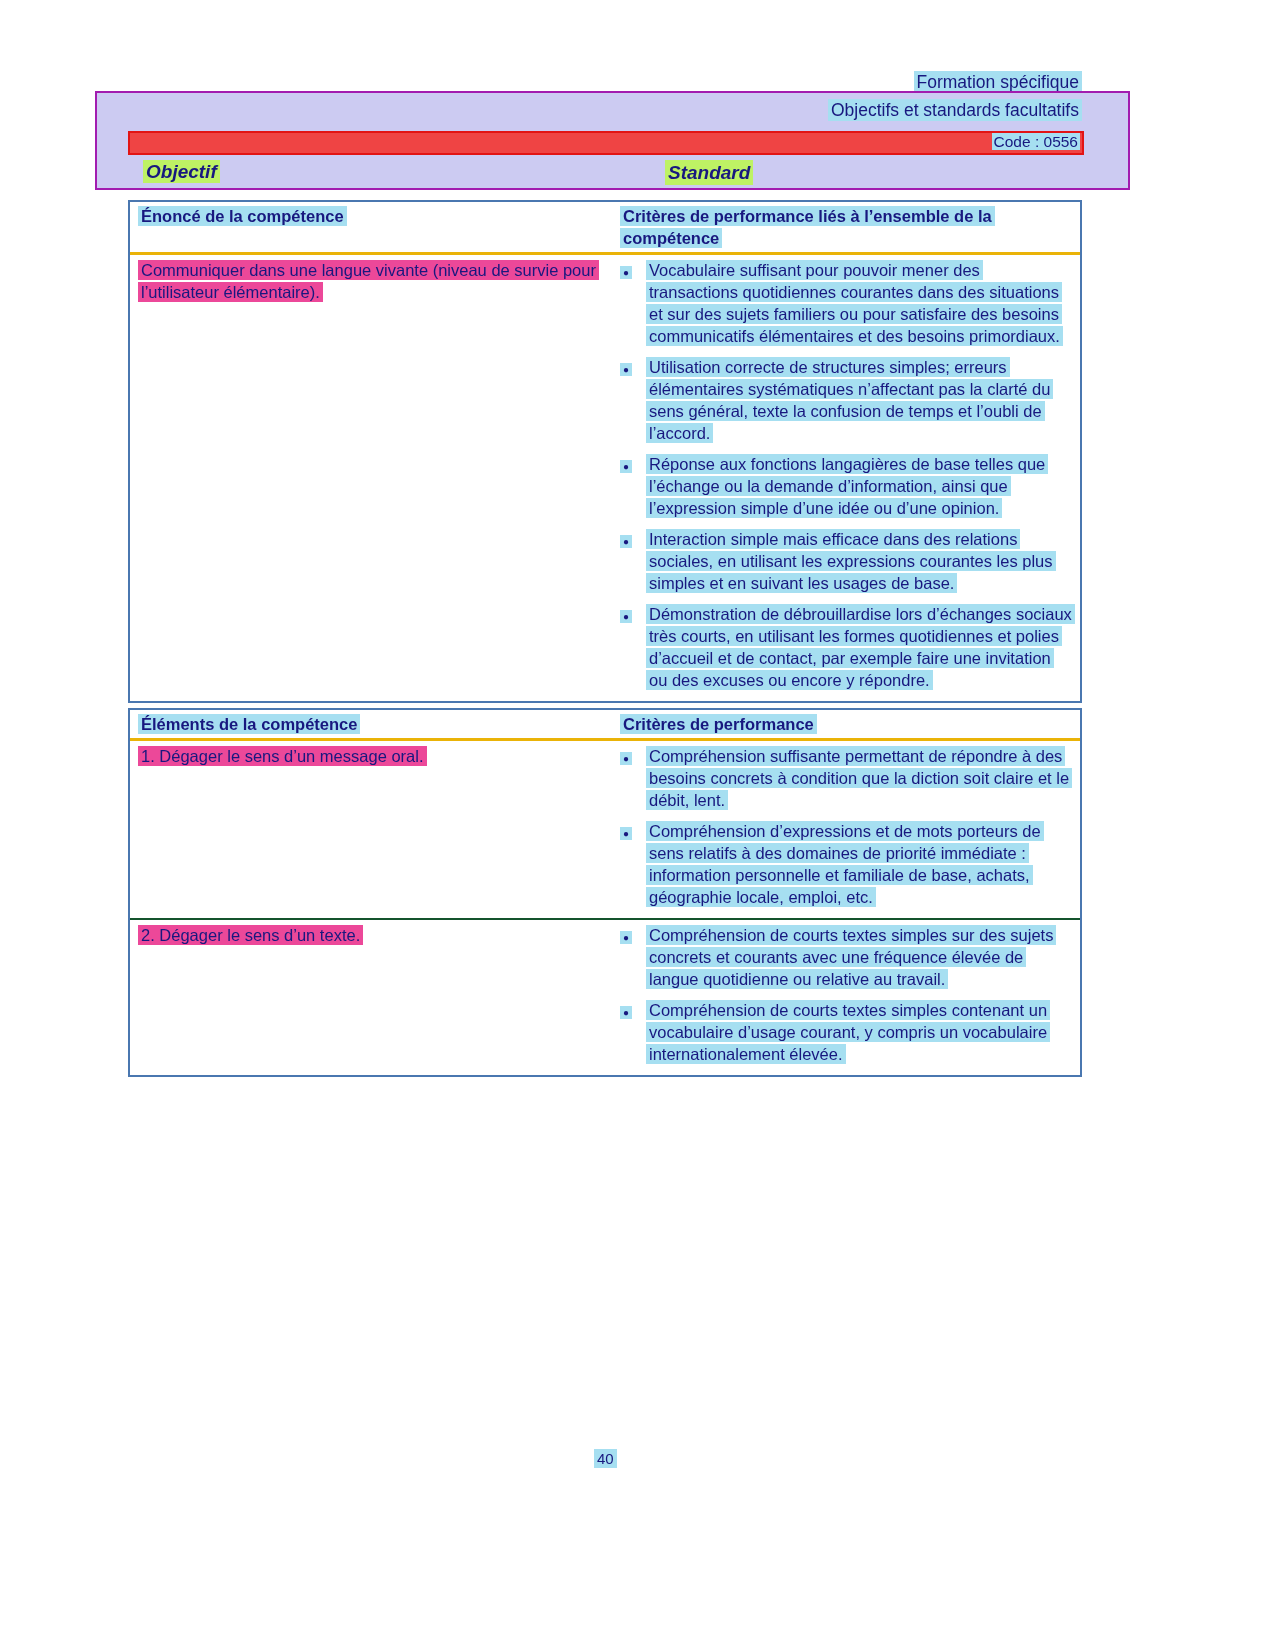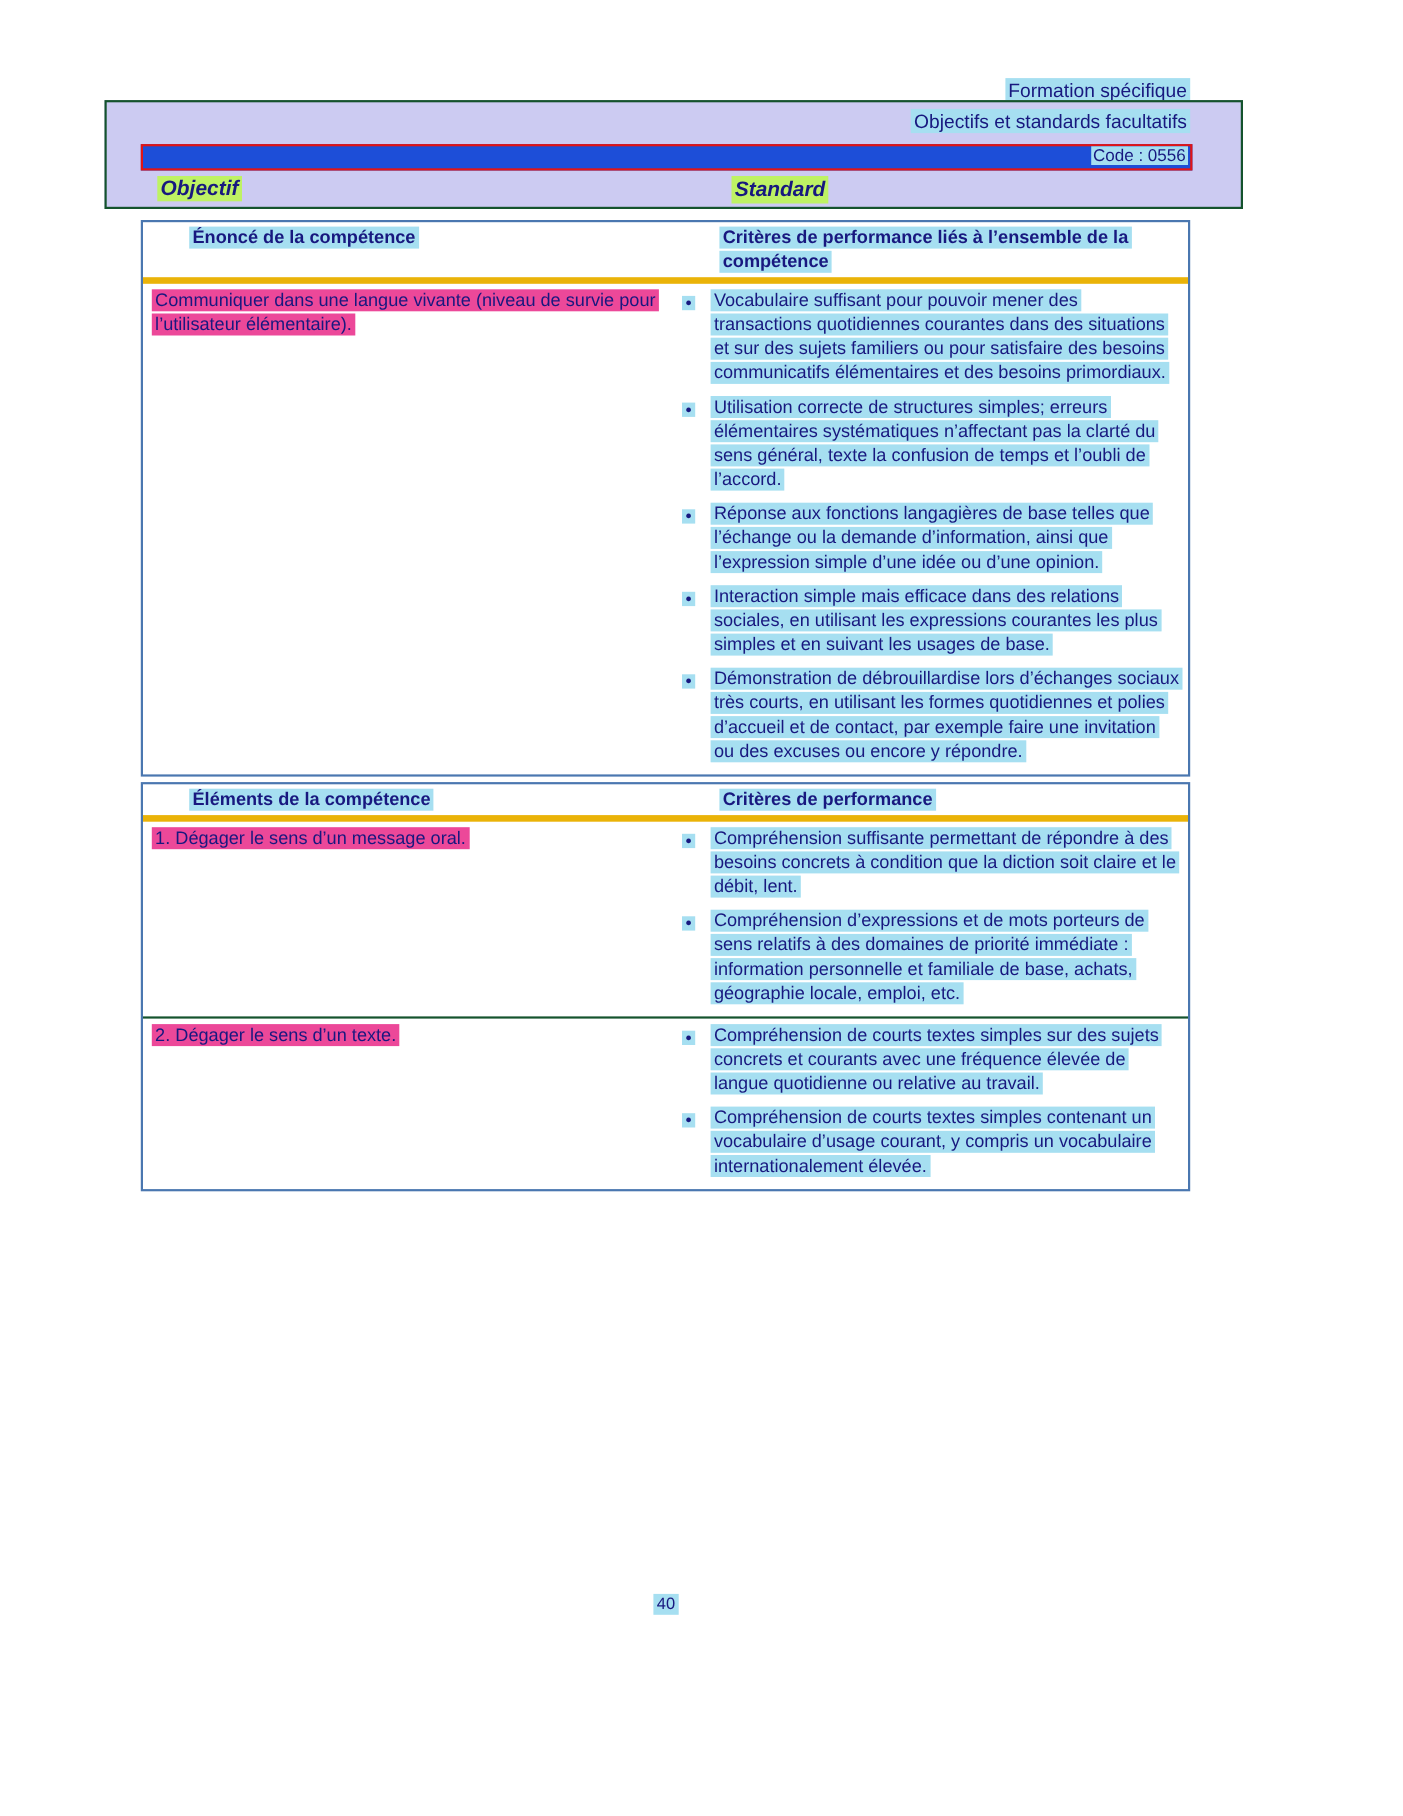--- a/index.html
+++ b/index.html
@@ -35,37 +35,37 @@
   }
 
   
   .banner {
     position: absolute;
     left: 95px;
     top: 91px;
     width: 1035px;
     height: 99px;
     background: #cccbf2;
-    border: 2px solid #14532d;
+    border: 2px solid #a21caf;
     box-sizing: border-box;
   }
   .banner .line2 {
     position: absolute;
     top: 6px;
     right: 46px;
     font-size: 17.5px;
     line-height: 22px;
   }
   .code-bar {
     position: absolute;
     left: 31px;
     top: 38px;
     width: 956px;
     height: 24px;
-    background: #1d4ed8;
+    background: #ef4444;
     border: 2px solid #e21414;
     box-sizing: border-box;
     text-align: right;
     font-size: 15.5px;
     line-height: 18px;
     padding-right: 2px;
   }
   .code-bar .hl-c { padding: 0 2px; }
   .obj-std {
     position: absolute;
@@ -90,21 +90,21 @@
     border: 2px solid #4a77b0;
     box-sizing: border-box;
     width: 954px;
     background: #ffffff;
   }
   .table2 { margin-top: 5px; }
   .t-row {
     display: grid;
     grid-template-columns: 480px 1fr;
   }
-  .t-head { border-bottom: 6px solid #eab308; padding-left: 34px; }
+  .t-head { border-bottom: 3px solid #eab308; }
   .row-sep { border-bottom: 2px solid #14532d; }
   .cell { box-sizing: border-box; }
   .cell-left  { padding: 4px 8px 6px 8px; }
   .cell-right { padding: 4px 8px 6px 10px; }
   .t-head .cell-left, .t-head .cell-right { padding-top: 3px; padding-bottom: 3px; }
 
   .bullet { display: flex; margin-bottom: 9px; }
   .bullet:last-child { margin-bottom: 4px; }
   .dot { flex: 0 0 26px; }
   .dotg {

